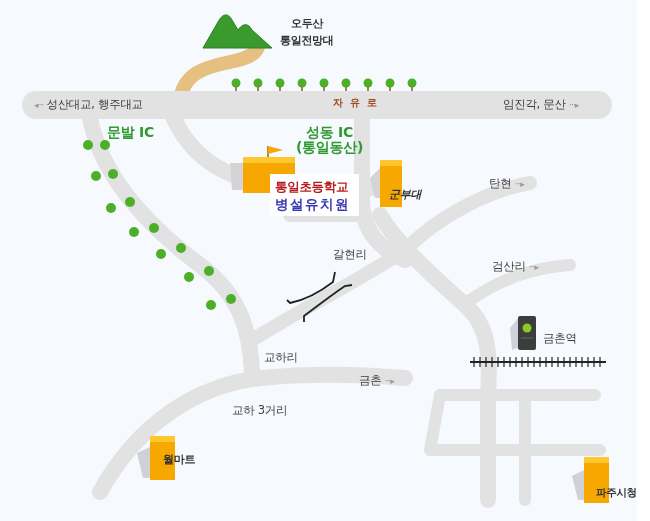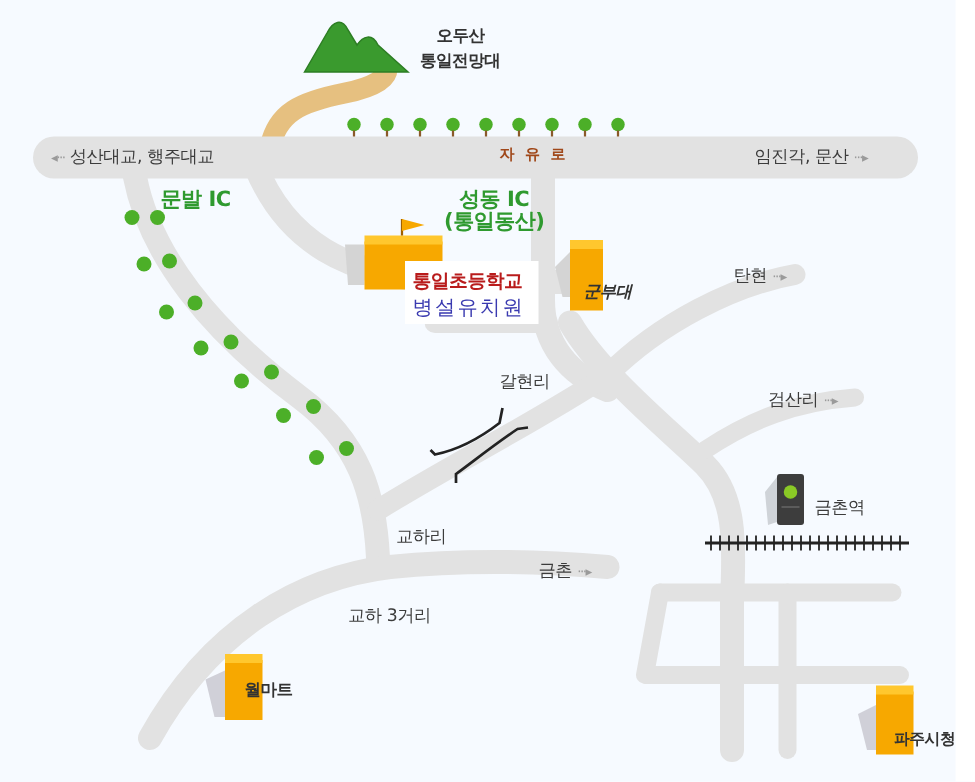--- a/index.html
+++ b/index.html
@@ -6,21 +6,21 @@
     body { width: 650px; height: 521px; background: #ffffff; overflow: hidden; position: relative; font-family: "DejaVu Sans", sans-serif; }
     #map { position: absolute; left: 0; top: 0; width: 650px; height: 420px; }
     .canvas-bg { position: absolute; left: 0; top: 0; width: 637px; height: 521px; background: #f6faff; }
     svg { position: absolute; left: 0; top: 0; }
     .lbl { position: absolute; white-space: nowrap; font-size: 11px; color: #3a3a3a; font-weight: bold; letter-spacing: -0.3px; }
     .lbl.dark { color: #333; }
     .lbl.green { color: #2f9a2f; font-weight: bold; font-size: 14px; }
     .lbl.road { color: #3c3c3c; font-weight: normal; font-size: 11.5px; }
     .lbl.freeway { color: #a0481a; font-size: 10px; letter-spacing: 7px; font-weight: bold; }
     .lbl.school { color: #b91c1c; font-weight: bold; font-size: 12.5px; }
-    .lbl.kinder { color: #3a3ab0; font-weight: normal; font-size: 13.5px; letter-spacing: 1.5px; }
+    .lbl.kinder { color: #3a3ab0; font-weight: bold; font-size: 13.5px; letter-spacing: 1.5px; }
     .school-box { position: absolute; left: 270px; top: 174px; width: 89px; height: 42px; background: #ffffff; }
     .arrow { color: #9a9a9a; font-size: 9px; letter-spacing: -1px; }
   </style>
 </head>
 <body>
 
 <div id="map">
   <div class="canvas-bg"></div>
 
   <svg width="650" height="521" viewBox="0 0 650 521">
@@ -181,21 +181,21 @@
   <div class="school-box"></div>
   <div class="lbl school" style="left:275px; top:179px;">통일초등학교</div>
   <div class="lbl kinder" style="left:275px; top:196px;">병설유치원</div>
 
   <div class="lbl dark" style="left:389px; top:187px;font-style:italic;">군부대</div>
 
   <div class="lbl road" style="left:489px; top:176px;">
     <span>탄현</span>
     <span class="arrow">···▸</span>
   </div>
-  <div class="lbl road" style="left:512px; top:259px;">
+  <div class="lbl road" style="left:492px; top:259px;">
     <span>검산리</span>
     <span class="arrow">···▸</span>
   </div>
   <div class="lbl road" style="left:333px; top:247px;">갈현리</div>
 
   <div class="lbl road" style="left:543px; top:331px;">금촌역</div>
 
   <div class="lbl road" style="left:264px; top:350px;">교하리</div>
   <div class="lbl road" style="left:359px; top:373px;">
     <span>금촌</span>

